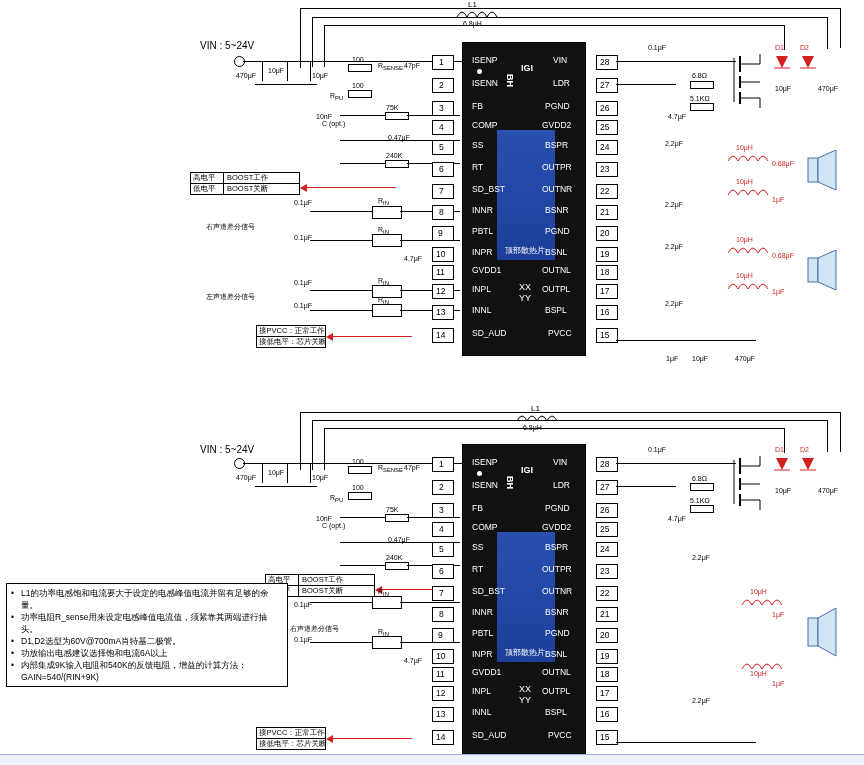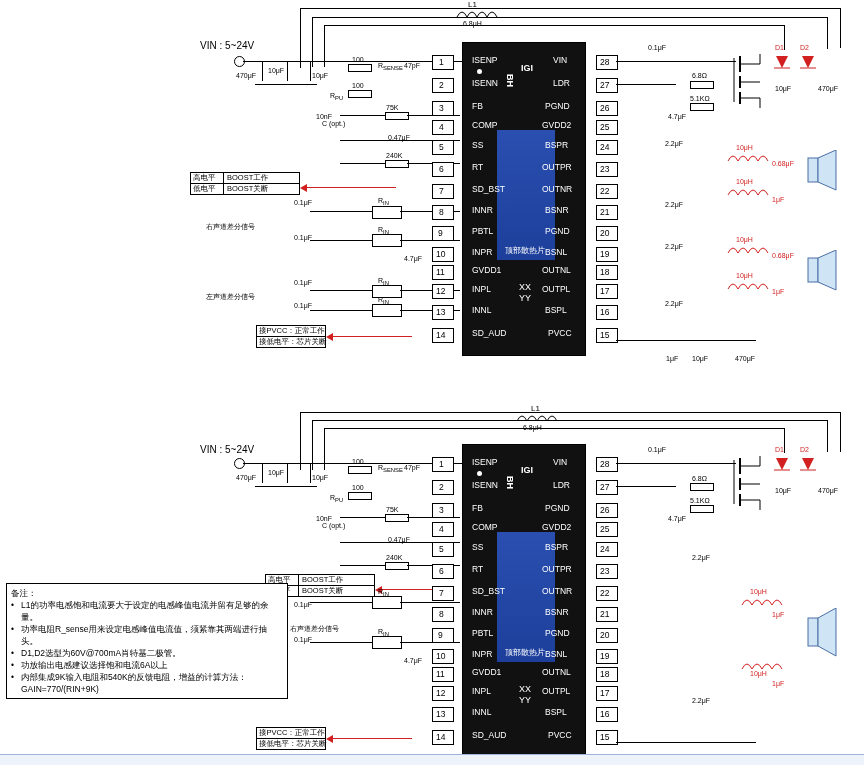--- a/index.html
+++ b/index.html
@@ -546,37 +546,36 @@
       <polygon points="12,10 30,0 30,48 12,38" fill="#cfe4f5" stroke="#4a6fa5"></polygon>
     </svg>
 
     <div class="w wh" style="left:616px;top:742px;width:140px;"></div>
     <div class="txt-sm" style="left:666px;top:755px;">1μF</div>
     <div class="txt-sm" style="left:692px;top:755px;">10μF</div>
     <div class="txt-sm" style="left:735px;top:755px;">470μF</div>
   </div>
 
   <div class="legend" style="left:6px;top:583px;width:272px;">
-    <div>备注：</div>
     <div style="display:flex;">
         <span style="width:10px;">•</span>
         <span style="flex:1;">L1的功率电感饱和电流要大于设定的电感峰值电流并留有足够的余量。</span>
       </div>
     <div style="display:flex;">
         <span style="width:10px;">•</span>
         <span style="flex:1;">功率电阻R_sense用来设定电感峰值电流值，须紧靠其两端进行抽头。</span>
       </div>
     <div style="display:flex;">
         <span style="width:10px;">•</span>
         <span style="flex:1;">D1,D2选型为60V@700mA肖特基二极管。</span>
       </div>
     <div style="display:flex;">
         <span style="width:10px;">•</span>
         <span style="flex:1;">功放输出电感建议选择饱和电流6A以上</span>
       </div>
     <div style="display:flex;">
         <span style="width:10px;">•</span>
-        <span style="flex:1;">内部集成9K输入电阻和540K的反馈电阻，增益的计算方法：GAIN=770/(RIN+9K)</span>
+        <span style="flex:1;">内部集成9K输入电阻和540K的反馈电阻，增益的计算方法：GAIN=540/(RIN+9K)</span>
       </div>
   </div>
 
   <div class="footer"></div>
 </div>
 
 </body></html>

